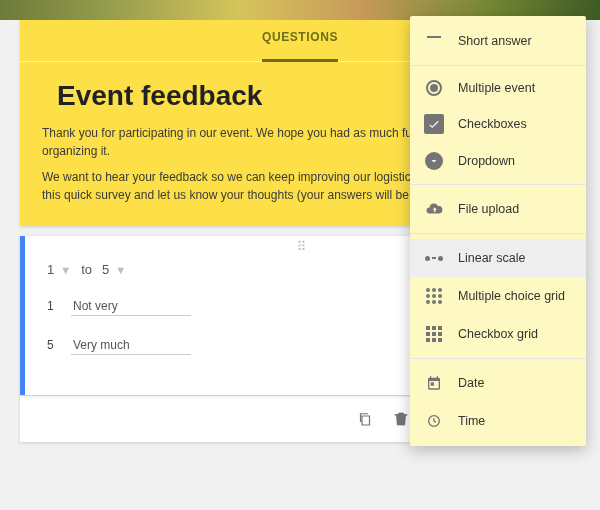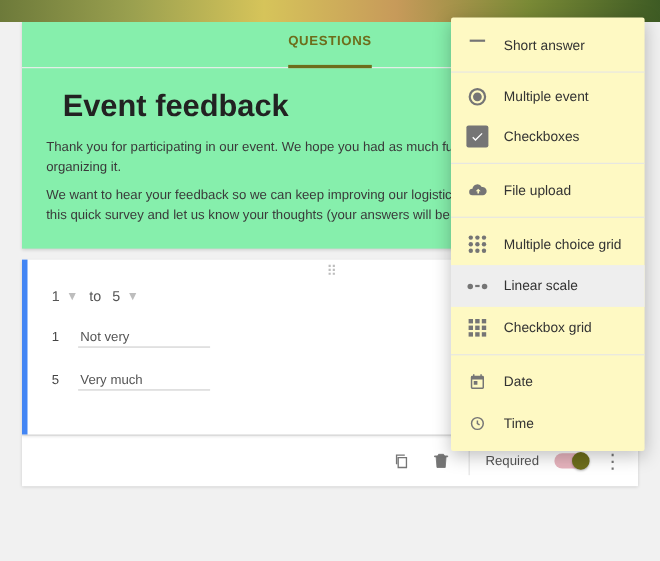--- a/index.html
+++ b/index.html
@@ -12,21 +12,21 @@
     overflow: hidden;
     position: relative;
   }
   .header-img {
     width: 600px;
     height: 20px;
     background: linear-gradient(90deg,#6d7a3a 0%, #9aa04f 20%, #d6c45a 40%, #c79a5a 60%, #7a8a36 80%, #3e5b24 100%);
     position: relative;
   }
   .main-card {
-    background: #86efac;
+    background: #fde047;
     margin: 0 20px 0 20px;
     box-shadow: 0 1px 3px rgba(0,0,0,0.15);
   }
   .tabs {
     display: flex;
     justify-content: center;
     gap: 28px;
     padding-top: 10px;
     border-bottom: 1px solid #eee;
     height: 42px;
@@ -326,53 +326,61 @@
     <span>Multiple event</span>
   </div>
   <div class="menu-item">
     <span class="menu-icon checkbox">
       <svg viewBox="0 0 24 24" width="14" height="14">
           <path fill="#fff" d="M9 16.2l-3.5-3.5L4 14.2 9 19l11-11-1.4-1.4z"></path>
         </svg>
     </span>
     <span>Checkboxes</span>
   </div>
+  <div class="menu-item">
+    <span class="menu-icon caret-circle">
+      <svg viewBox="0 0 24 24" width="12" height="12">
+          <path fill="#fff" d="M7 10l5 5 5-5z"></path>
+        </svg>
+    </span>
+    <span>Dropdown</span>
+  </div>
   <div class="menu-sep"></div>
   <div class="menu-item">
     <span class="menu-icon">
       <svg viewBox="0 0 24 24" width="18" height="18" fill="#757575">
           <path d="M19 18H6a4 4 0 0 1 0-8 6 6 0 0 1 11.3-2A4.5 4.5 0 0 1 19 18zm-7-2h2v-3h2l-3-3-3 3h2v3z"></path>
         </svg>
     </span>
     <span>File upload</span>
   </div>
   <div class="menu-sep"></div>
+  <div class="menu-item selected">
+    <span class="menu-icon">
+        <span class="scale">
+          <span></span>
+        </span>
+      </span>
+    <span>Linear scale</span>
+  </div>
   <div class="menu-item">
     <span class="menu-icon">
         <span class="grid3 circle">
           <span></span>
           <span></span>
           <span></span>
           <span></span>
           <span></span>
           <span></span>
           <span></span>
           <span></span>
           <span></span>
         </span>
       </span>
     <span>Multiple choice grid</span>
-  </div>
-  <div class="menu-item selected">
-    <span class="menu-icon">
-        <span class="scale">
-          <span></span>
-        </span>
-      </span>
-    <span>Linear scale</span>
   </div>
   <div class="menu-item">
     <span class="menu-icon">
         <span class="grid3">
           <span></span>
           <span></span>
           <span></span>
           <span></span>
           <span></span>
           <span></span>

